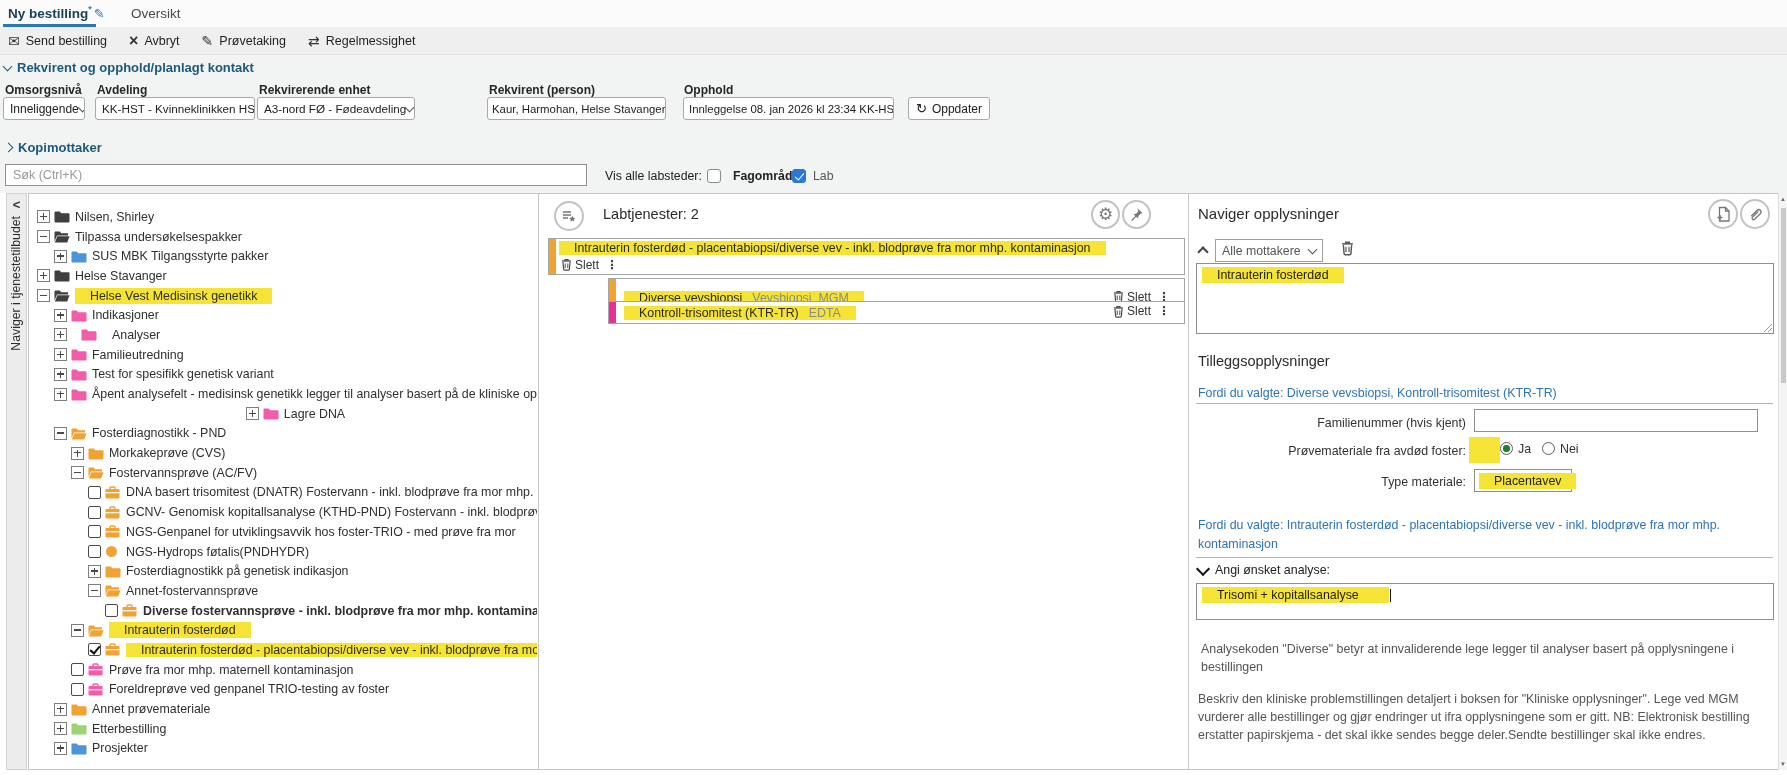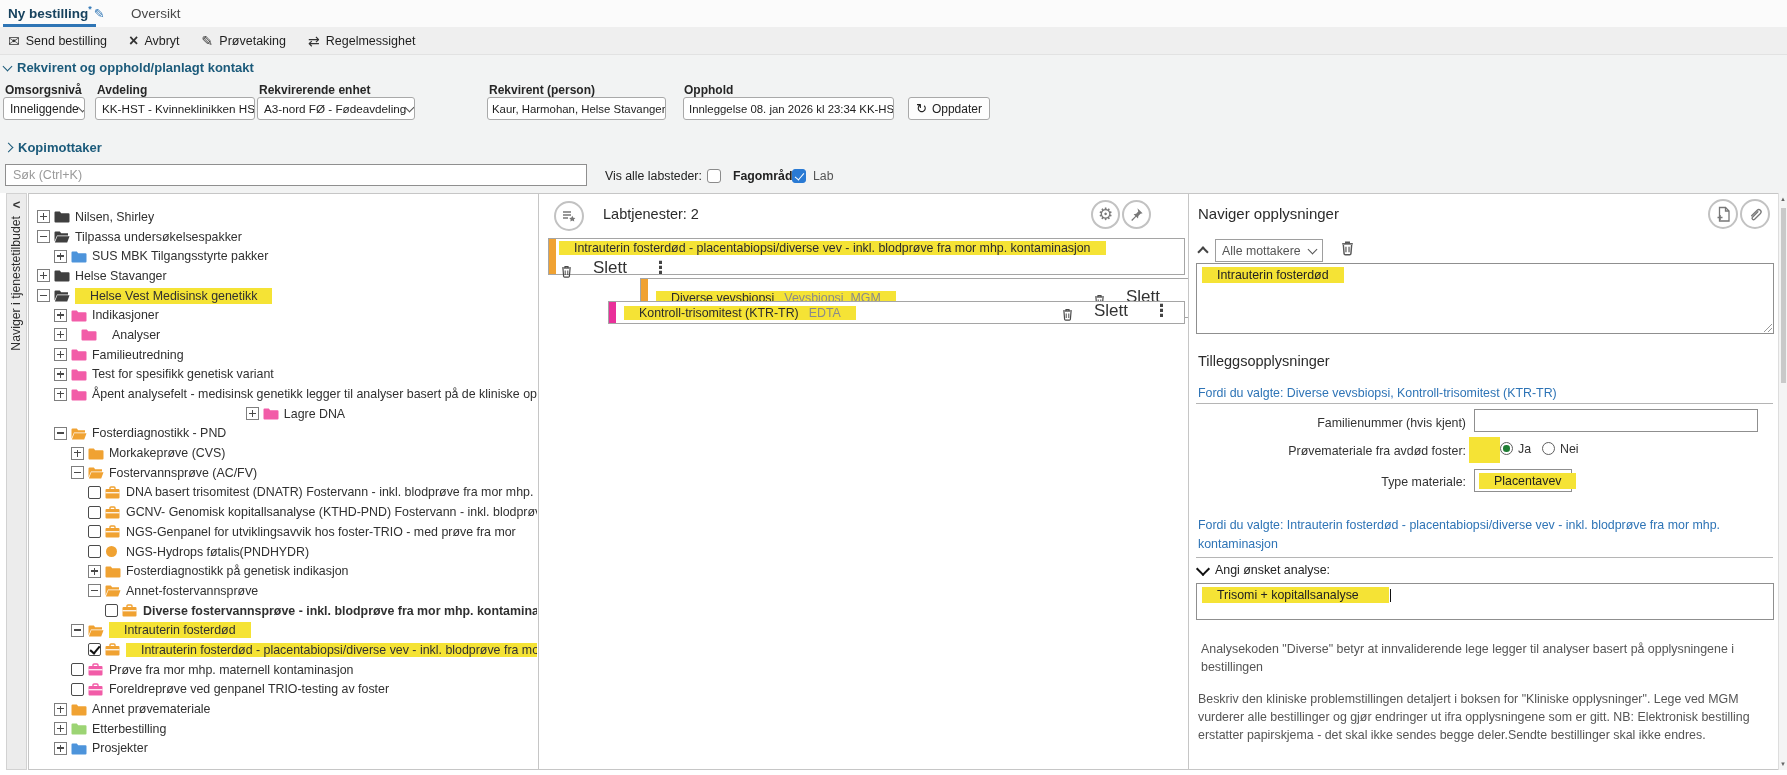--- a/index.html
+++ b/index.html
@@ -68,21 +68,21 @@
   .selwrap{flex:1 1 auto;background:#cde3f6;overflow:hidden;white-space:nowrap;}
   .bold{font-weight:700;}
   .circlebtn{position:absolute;box-sizing:border-box;border:2px solid #c2c2c2;border-radius:50%;background:#fff;
     display:flex;align-items:center;justify-content:center;color:#7a7a7a;}
   
   .svc-title{position:absolute;left:64px;top:12px;font-size:14.5px;color:#2b2b2b;}
   .svc-card{position:absolute;box-sizing:border-box;border:1px solid #a5a5a5;background:#fff;display:flex;}
   .svc-bar{flex:0 0 7px;}
   .svc-txt{font-size:12.4px;color:#2b2b2b;white-space:nowrap;overflow:hidden;}
   .svc-code{color:#8a8a8a;margin-left:10px;}
-  .slett{display:inline-flex;align-items:flex-end;gap:21px;font-size:17px;color:#333;}
+  .slett{display:inline-flex;align-items:center;gap:3px;font-size:12px;color:#333;}
   .kebab{font-weight:700;color:#444;margin-left:4px;letter-spacing:0;}
   
   .clin-title{position:absolute;left:9px;top:11px;font-size:15px;color:#2b2b2b;}
   .ddbox{position:absolute;left:26px;top:45px;width:108px;height:23px;box-sizing:border-box;border:1px solid #9e9e9e;background:#fff;
     display:flex;align-items:center;padding:0 6px;font-size:12.3px;color:#555;}
   .notearea{position:absolute;box-sizing:border-box;border:1px solid #8f8f8f;background:#fff;padding:4px 5px;font-size:12.4px;color:#222;}
   .resize{position:absolute;right:1px;bottom:1px;width:10px;height:10px;
     background:repeating-linear-gradient(135deg,transparent 0 2px,#999 2px 3px);
     clip-path:polygon(100% 0,100% 100%,0 100%);}
   .addl-title{position:absolute;left:9px;top:159px;font-size:14.5px;color:#2b2b2b;}
@@ -488,21 +488,21 @@
                   <path d="M4 3 V1.7 h3 V3" stroke="#4a4a4a" fill="none" stroke-width="1.2"></path>
                   <path d="M2 4 l.6 7.3 a1 1 0 0 0 1 .9 h3.8 a1 1 0 0 0 1 -.9 L9 4" fill="none" stroke="#4a4a4a" stroke-width="1.2"></path>
                   <path d="M4.2 5.5 v4.5 M6.8 5.5 v4.5" stroke="#4a4a4a" stroke-width="1"></path>
                 </svg>
               </span>
               <span>Slett</span>
               <span class="kebab">⋮</span>
             </span></div>
         </div>
       </div>
-      <div class="svc-card" style="left: 69px; top: 84px; width: 577px; height: 40px; align-items: center; margin-left: 32px;">
+      <div class="svc-card" style="left: 69px; top: 84px; width: 577px; height: 40px; align-items: center;">
         <div class="svc-bar" style="background:#f0a232;align-self:stretch;"></div>
         <div class="svc-txt" style="padding-left:8px;flex:1;"><span class="hl">Diverse vevsbiopsi<span class="svc-code">Vevsbiopsi_MGM</span></span></div>
         <div style="padding-right:14px;"><span class="slett">
             <span>
               <svg width="11" height="13" viewBox="0 0 11 13">
                 <path d="M1 3 h9" stroke="#4a4a4a" stroke-width="1.3"></path>
                 <path d="M4 3 V1.7 h3 V3" stroke="#4a4a4a" fill="none" stroke-width="1.2"></path>
                 <path d="M2 4 l.6 7.3 a1 1 0 0 0 1 .9 h3.8 a1 1 0 0 0 1 -.9 L9 4" fill="none" stroke="#4a4a4a" stroke-width="1.2"></path>
                 <path d="M4.2 5.5 v4.5 M6.8 5.5 v4.5" stroke="#4a4a4a" stroke-width="1"></path>
               </svg>

